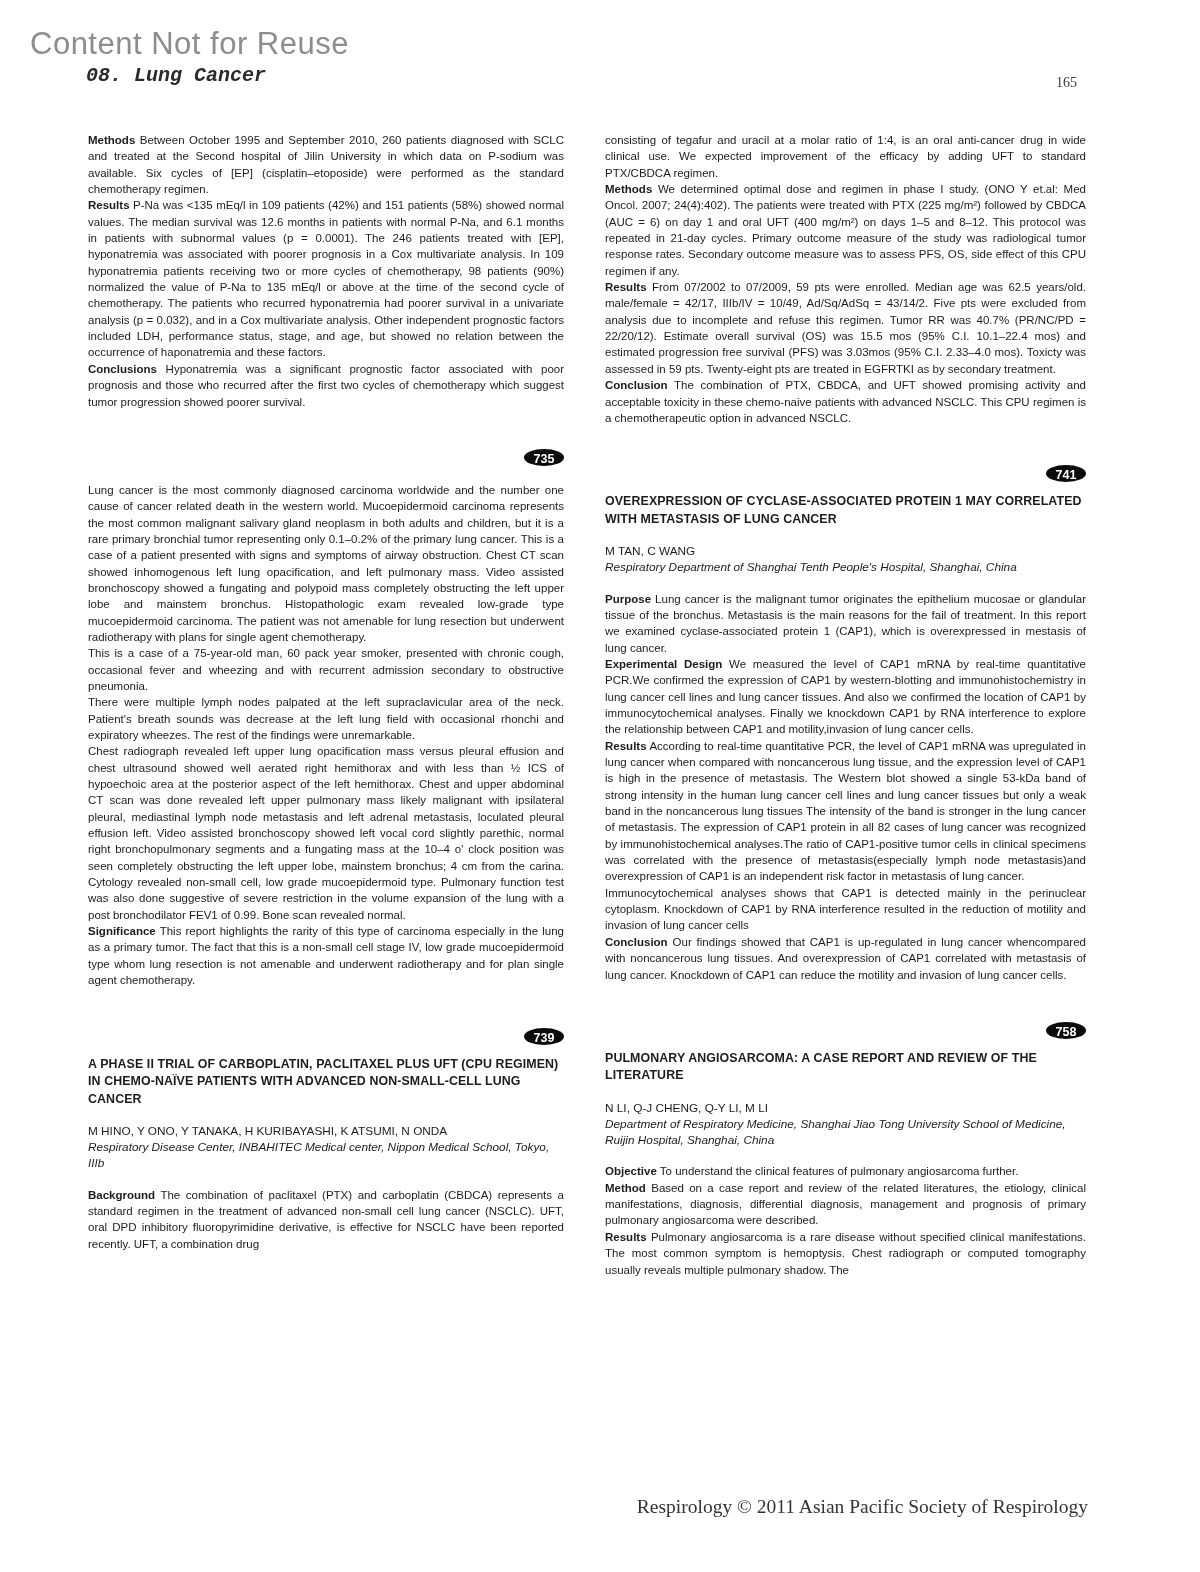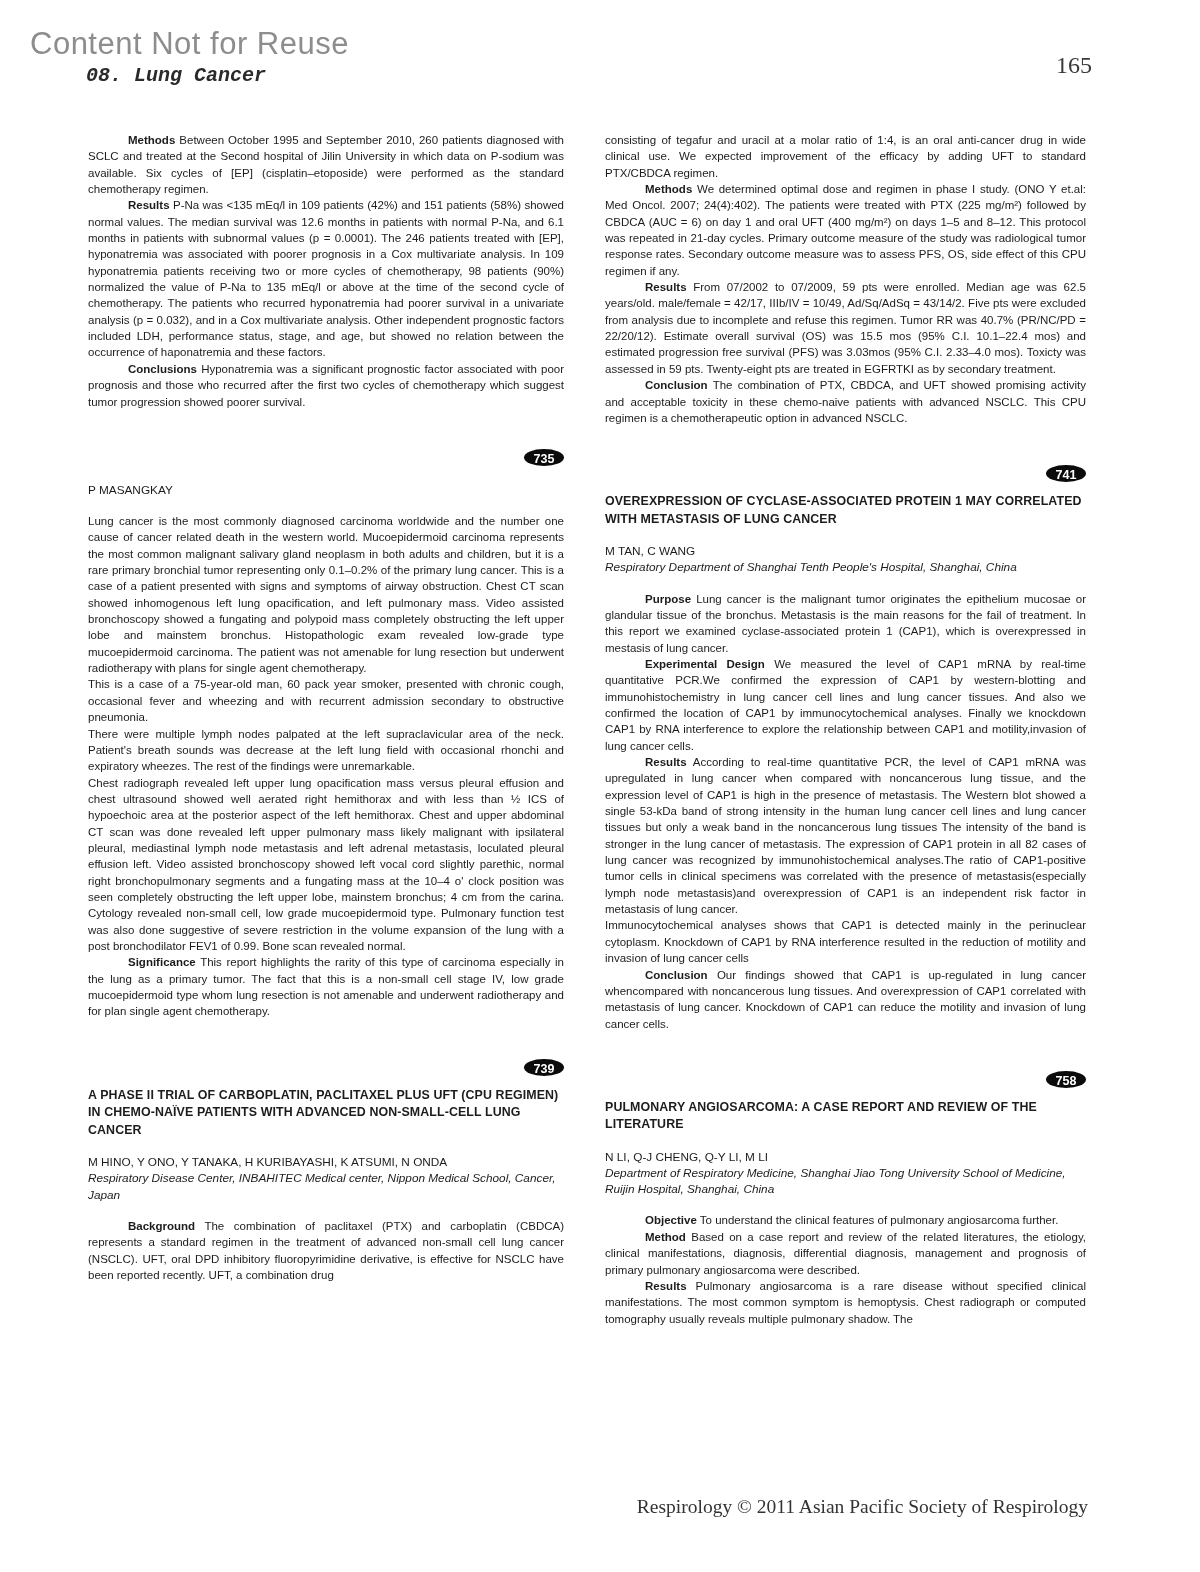--- a/index.html
+++ b/index.html
@@ -15,37 +15,37 @@
   .watermark{
     position:absolute;left:30px;top:26px;
     font-size:31px;color:#8d8d8d;letter-spacing:0.5px;
   }
   .running-head{
     position:absolute;left:86px;top:64px;
     font-family:Liberation Mono, monospace;
     font-style:italic;font-weight:600;font-size:20px;color:#2a2a2a;
   }
   .page-number{
-    position:absolute;left:1056px;top:52px;
+    position:absolute;left:1056px;top:75px;
     font-family:"Liberation Serif","DejaVu Serif",serif;
-    font-size:24px;color:#3a3a3a;
+    font-size:14px;color:#3a3a3a;
   }
   .columns{
     position:absolute;left:88px;top:132px;
     width:998px;display:flex;gap:41px;
   }
   .col{width:478px;}
   .col-right{width:483px;}
   .blk-para{
     margin:0;
     font-size:11.5px;line-height:16.35px;
     text-align:justify;
   }
   .blk-para.after-meta{margin-top:15px;}
-  .blk-para b{font-weight:bold;margin-left:40px;}
+  .blk-para b{font-weight:bold;}
   .blk-badge{margin:39px 0 10px 0;text-align:right;}
   .badge{
     display:inline-block;width:40px;height:17px;
     background:#0b0b0b;color:#ffffff;
     border-radius:50%;
     font-weight:bold;font-size:12.5px;line-height:21px;
     text-align:center;
   }
   .blk-title,.blk-section-title{
     margin:8px 0 0 0;
@@ -75,30 +75,29 @@
   <div class="watermark">Content Not for Reuse</div>
   <div class="running-head">08. Lung Cancer</div>
   <div class="page-number">165</div>
 
   <div class="columns">
     <div class="col" id="col-left">
         <p class="blk-para"><b>Methods</b> Between October 1995 and September 2010, 260 patients diagnosed with SCLC and treated at the Second hospital of Jilin University in which data on P-sodium was available. Six cycles of [EP] (cisplatin–etoposide) were performed as the standard chemotherapy regimen.</p>
         <p class="blk-para"><b>Results</b> P-Na was &lt;135 mEq/l in 109 patients (42%) and 151 patients (58%) showed normal values. The median survival was 12.6 months in patients with normal P-Na, and 6.1 months in patients with subnormal values (p = 0.0001). The 246 patients treated with [EP], hyponatremia was associated with poorer prognosis in a Cox multivariate analysis. In 109 hyponatremia patients receiving two or more cycles of chemotherapy, 98 patients (90%) normalized the value of P-Na to 135 mEq/l or above at the time of the second cycle of chemotherapy. The patients who recurred hyponatremia had poorer survival in a univariate analysis (p = 0.032), and in a Cox multivariate analysis. Other independent prognostic factors included LDH, performance status, stage, and age, but showed no relation between the occurrence of haponatremia and these factors.</p>
         <p class="blk-para"><b>Conclusions</b> Hyponatremia was a significant prognostic factor associated with poor prognosis and those who recurred after the first two cycles of chemotherapy which suggest tumor progression showed poorer survival.</p>
         <div class="blk-badge"><span class="badge" style="background: rgb(11, 11, 11);">735</span></div>
-        <div class="blk-authors">P MASANGKAY</div>
         <p class="blk-para after-meta">Lung cancer is the most commonly diagnosed carcinoma worldwide and the number one cause of cancer related death in the western world. Mucoepidermoid carcinoma represents the most common malignant salivary gland neoplasm in both adults and children, but it is a rare primary bronchial tumor representing only 0.1–0.2% of the primary lung cancer. This is a case of a patient presented with signs and symptoms of airway obstruction. Chest CT scan showed inhomogenous left lung opacification, and left pulmonary mass. Video assisted bronchoscopy showed a fungating and polypoid mass completely obstructing the left upper lobe and mainstem bronchus. Histopathologic exam revealed low-grade type mucoepidermoid carcinoma. The patient was not amenable for lung resection but underwent radiotherapy with plans for single agent chemotherapy.</p>
         <p class="blk-para">This is a case of a 75-year-old man, 60 pack year smoker, presented with chronic cough, occasional fever and wheezing and with recurrent admission secondary to obstructive pneumonia.</p>
         <p class="blk-para">There were multiple lymph nodes palpated at the left supraclavicular area of the neck. Patient's breath sounds was decrease at the left lung field with occasional rhonchi and expiratory wheezes. The rest of the findings were unremarkable.</p>
         <p class="blk-para">Chest radiograph revealed left upper lung opacification mass versus pleural effusion and chest ultrasound showed well aerated right hemithorax and with less than ½ ICS of hypoechoic area at the posterior aspect of the left hemithorax. Chest and upper abdominal CT scan was done revealed left upper pulmonary mass likely malignant with ipsilateral pleural, mediastinal lymph node metastasis and left adrenal metastasis, loculated pleural effusion left. Video assisted bronchoscopy showed left vocal cord slightly parethic, normal right bronchopulmonary segments and a fungating mass at the 10–4 o' clock position was seen completely obstructing the left upper lobe, mainstem bronchus; 4 cm from the carina. Cytology revealed non-small cell, low grade mucoepidermoid type. Pulmonary function test was also done suggestive of severe restriction in the volume expansion of the lung with a post bronchodilator FEV1 of 0.99. Bone scan revealed normal.</p>
         <p class="blk-para"><b>Significance</b> This report highlights the rarity of this type of carcinoma especially in the lung as a primary tumor. The fact that this is a non-small cell stage IV, low grade mucoepidermoid type whom lung resection is not amenable and underwent radiotherapy and for plan single agent chemotherapy.</p>
         <div class="blk-badge"><span class="badge" style="background: rgb(11, 11, 11);">739</span></div>
         <div class="blk-title">A PHASE II TRIAL OF CARBOPLATIN, PACLITAXEL PLUS UFT (CPU REGIMEN) IN CHEMO-NAÏVE PATIENTS WITH ADVANCED NON-SMALL-CELL LUNG CANCER</div>
         <div class="blk-authors">M HINO, Y ONO, Y TANAKA, H KURIBAYASHI, K ATSUMI, N ONDA</div>
-        <div class="blk-affiliation">Respiratory Disease Center, INBAHITEC Medical center, Nippon Medical School, Cancer, Japan</div>
+        <div class="blk-affiliation">Respiratory Disease Center, INBAHITEC Medical center, Nippon Medical School, Tokyo, IIIb</div>
         <p class="blk-para after-meta"><b>Background</b> The combination of paclitaxel (PTX) and carboplatin (CBDCA) represents a standard regimen in the treatment of advanced non-small cell lung cancer (NSCLC). UFT, oral DPD inhibitory fluoropyrimidine derivative, is effective for NSCLC have been reported recently. UFT, a combination drug</p>
       </div>
     <div class="col col-right" id="col-right">
         <p class="blk-para">consisting of tegafur and uracil at a molar ratio of 1:4, is an oral anti-cancer drug in wide clinical use. We expected improvement of the efficacy by adding UFT to standard PTX/CBDCA regimen.</p>
         <p class="blk-para"><b>Methods</b> We determined optimal dose and regimen in phase I study. (ONO Y et.al: Med Oncol. 2007; 24(4):402). The patients were treated with PTX (225 mg/m²) followed by CBDCA (AUC = 6) on day 1 and oral UFT (400 mg/m²) on days 1–5 and 8–12. This protocol was repeated in 21-day cycles. Primary outcome measure of the study was radiological tumor response rates. Secondary outcome measure was to assess PFS, OS, side effect of this CPU regimen if any.</p>
         <p class="blk-para"><b>Results</b> From 07/2002 to 07/2009, 59 pts were enrolled. Median age was 62.5 years/old.  male/female = 42/17,  IIIb/IV = 10/49,  Ad/Sq/AdSq = 43/14/2. Five pts were excluded from analysis due to incomplete and refuse this regimen. Tumor RR was 40.7% (PR/NC/PD = 22/20/12). Estimate overall survival (OS) was 15.5 mos (95% C.I. 10.1–22.4 mos) and estimated progression free survival (PFS) was 3.03mos (95% C.I. 2.33–4.0 mos). Toxicty was assessed in 59 pts. Twenty-eight pts are treated in EGFRTKI as by secondary treatment.</p>
         <p class="blk-para"><b>Conclusion</b> The combination of PTX, CBDCA, and UFT showed promising activity and acceptable toxicity in these chemo-naive patients with advanced NSCLC. This CPU regimen is a chemotherapeutic option in advanced NSCLC.</p>
         <div class="blk-badge"><span class="badge" style="background: rgb(11, 11, 11);">741</span></div>
         <div class="blk-title">OVEREXPRESSION OF CYCLASE-ASSOCIATED PROTEIN 1 MAY CORRELATED WITH METASTASIS OF LUNG CANCER</div>
         <div class="blk-authors">M TAN, C WANG</div>

